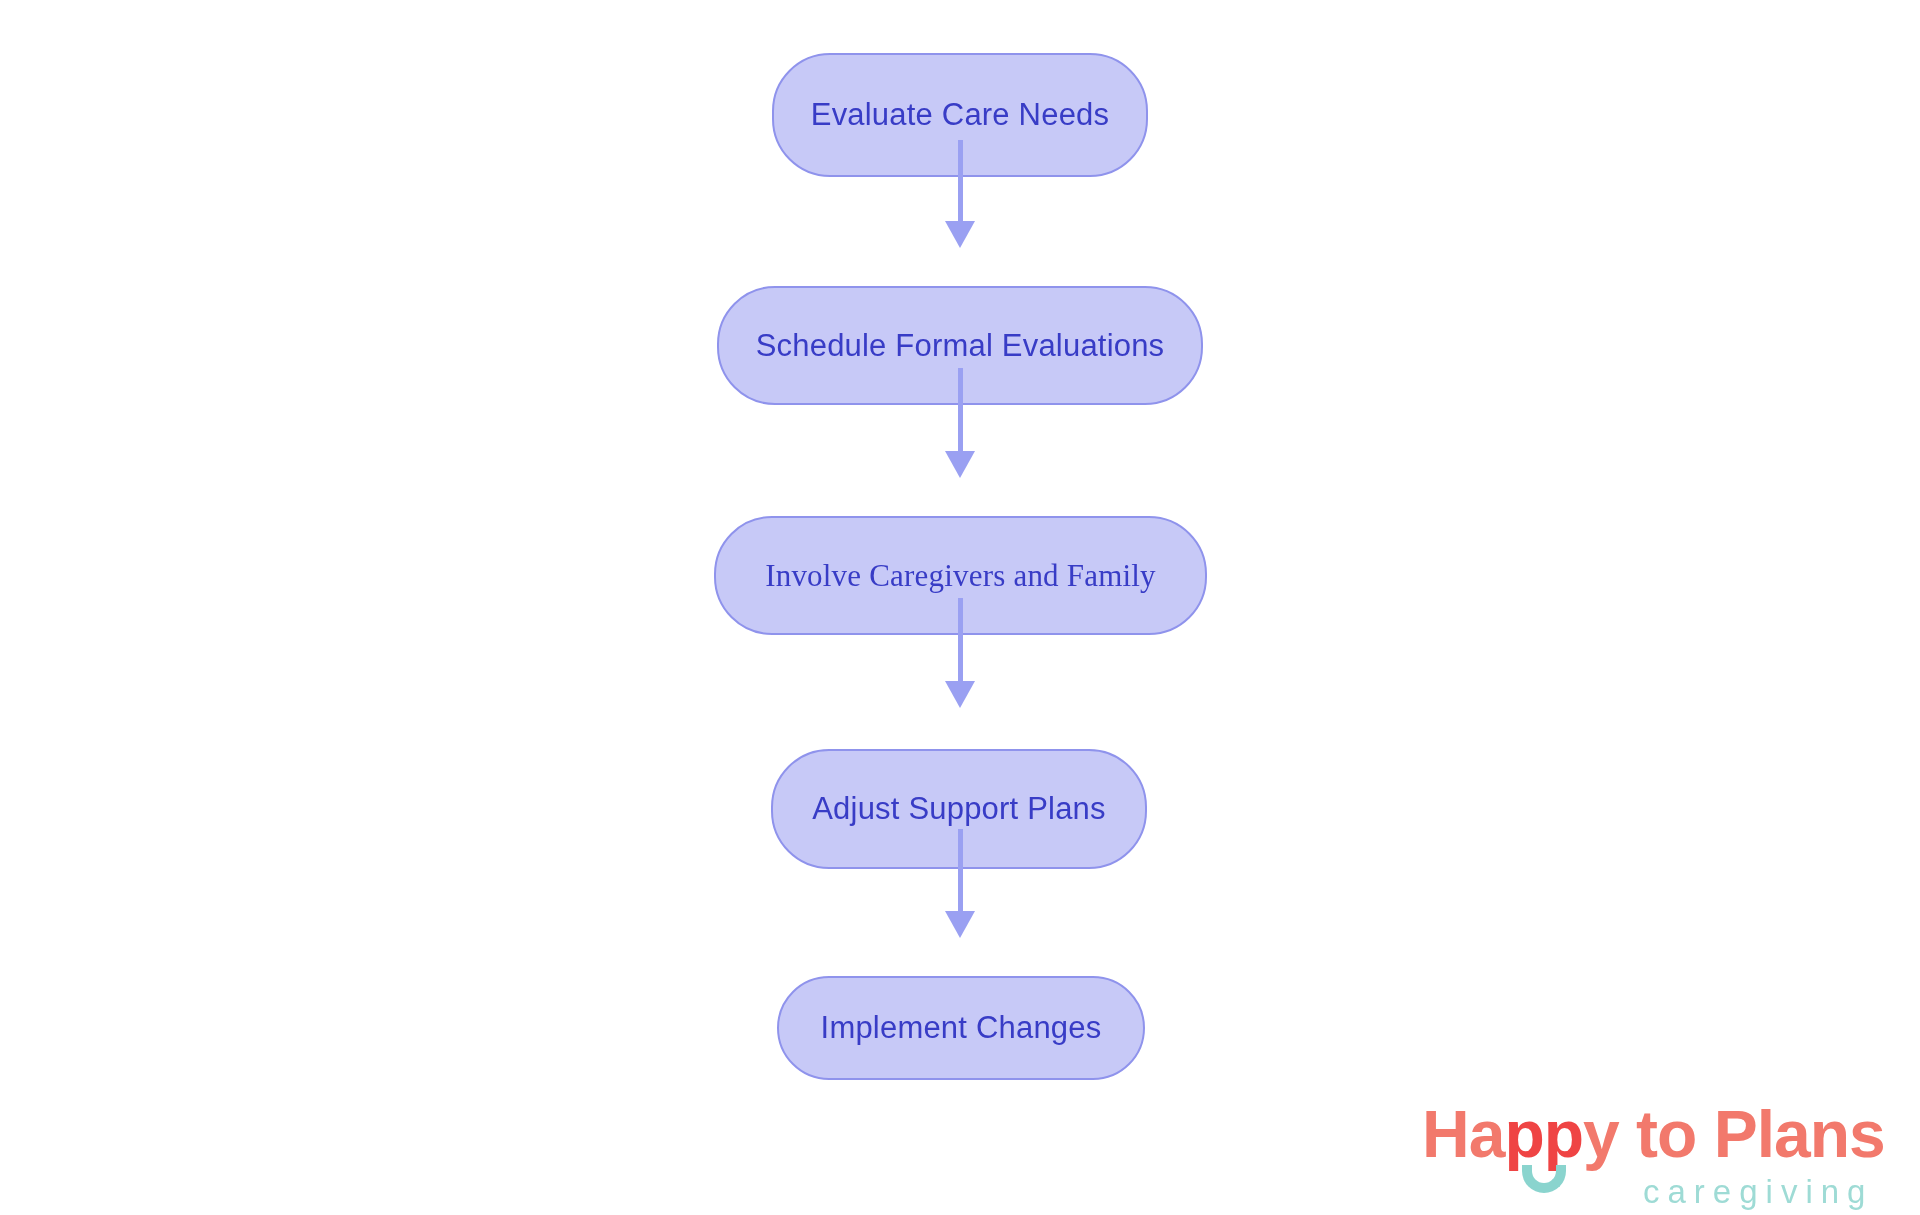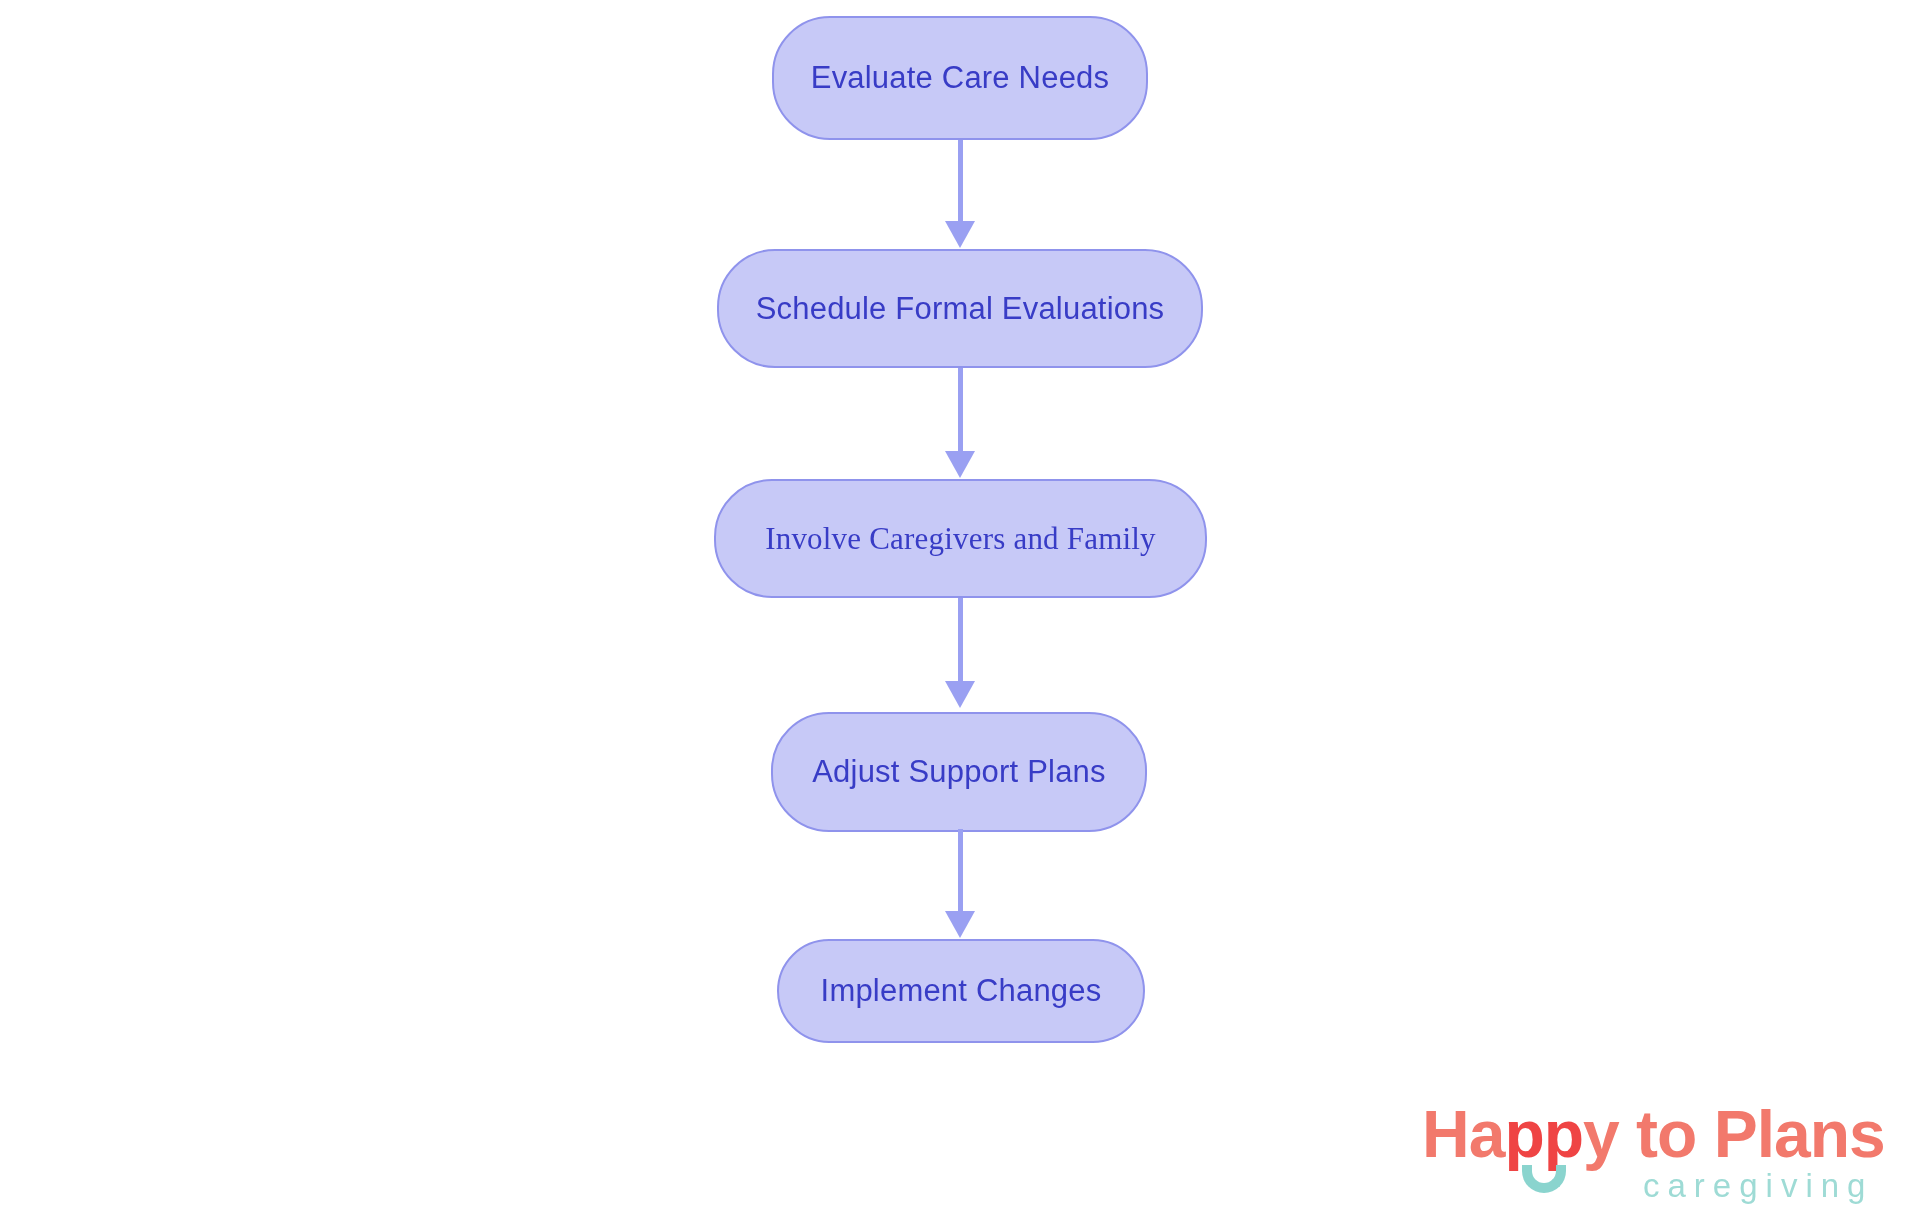--- a/index.html
+++ b/index.html
@@ -24,20 +24,21 @@
     border: 2px solid #8f93ec;
     border-radius: 58px;
     display: flex;
     align-items: center;
     justify-content: center;
     color: #383cc6;
     font-size: 31px;
     letter-spacing: 0.2px;
     text-align: center;
     white-space: nowrap;
+    margin-top: 37px;
   }
   #node-1 { left: 772px; top: 16px;  width: 376px; height: 124px; }
   #node-2 { left: 717px; top: 249px; width: 486px; height: 119px; }
   #node-3 { left: 714px; top: 479px; width: 493px; height: 119px; font-family: Liberation Serif, serif; }
   #node-4 { left: 771px; top: 712px; width: 376px; height: 120px; }
   #node-5 { left: 777px; top: 939px; width: 368px; height: 104px; }
 
   
   .arrow {
     position: absolute;
@@ -91,20 +92,21 @@
     top: 64px;
     width: 44px;
     height: 28px;
     box-sizing: border-box;
     border: 10px solid #8ad4ce;
     border-top: none;
     border-bottom-left-radius: 22px 22px;
     border-bottom-right-radius: 22px 22px;
   }
   .logo-tagline {
+    margin-top: 6px;
     padding-left: 221px;
     font-size: 33px;
     font-weight: 400;
     letter-spacing: 8px;
     color: #9edbd5;
     white-space: nowrap;
   }
 </style>
 </head>
 <body>

